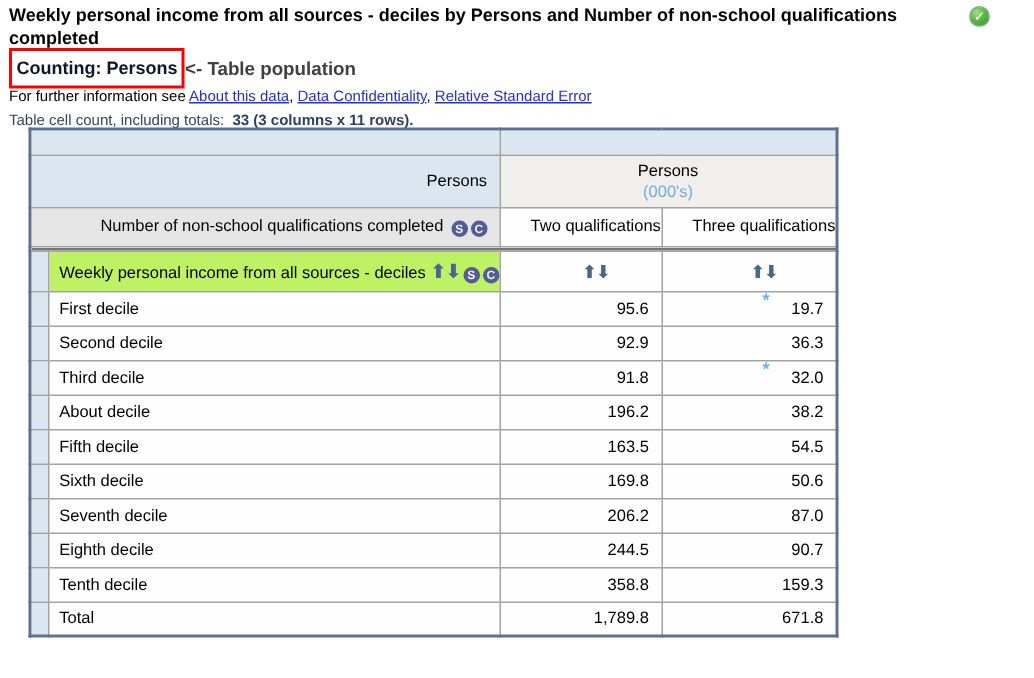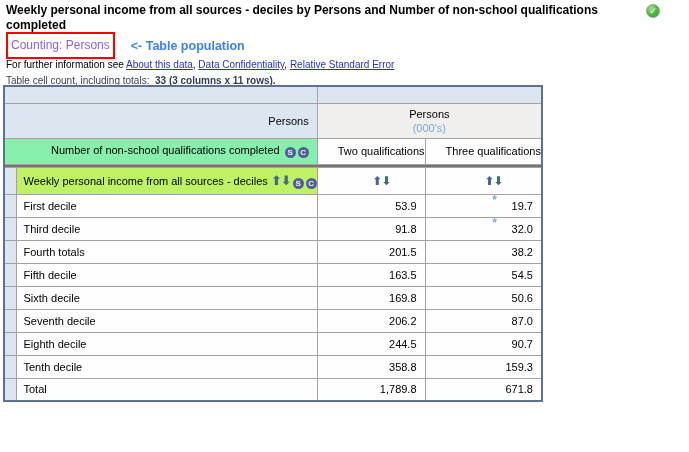--- a/index.html
+++ b/index.html
@@ -7,40 +7,40 @@
     font-family:"Liberation Sans","DejaVu Sans",sans-serif; color:#000; overflow:hidden; }
   .page { position:relative; width:689px; height:416px; }
 
   
   .hdr { position:absolute; left:6px; top:3px; width:678px; }
   .title-line { position:relative; font-size:12px; font-weight:bold; color:#000; line-height:15px; width:650px; }
   .check-badge { position:absolute; right:-4px; top:1px; width:14px; height:14px; border-radius:50%;
     background:radial-gradient(circle at 35% 28%, #9fe08b 0%, #58bb42 45%, #2e9a26 100%);
     border:1px solid #8aa88a; color:#fff; font-size:9px; font-weight:bold; text-align:center; line-height:13px; }
   .counting-line { margin-top:3px; height:19px; display:flex; align-items:center; }
-  .counting-box { display:inline-block; border:2px solid #ff0000; padding:4px 3px; font-size:12px; font-weight:normal; color:#8b5cf6; line-height:15px; }
-  .pop-note { margin-left:16px; color:#3b82f6; font-weight:bold; font-size:12.5px; }
+  .counting-box { display:inline-block; border:2px solid #ff0000; padding:4px 3px; font-size:12px; font-weight:bold; color:#0f172a; line-height:15px; }
+  .pop-note { color:#404040; font-weight:bold; font-size:12.5px; }
   .info-line { margin-top:4px; font-size:10px; color:#000; }
   .info-line a { color:#2333cc; text-decoration:underline; cursor:pointer; }
   .count-line { margin-top:5px; font-size:10px; color:#36425f; }
   .count-line b { color:#2e3f66; }
 
   
-  table.tb { position:absolute; left:3px; top:85px; border-collapse:collapse;
+  table.tb { position:absolute; left:19px; top:85px; border-collapse:collapse;
     border:2px solid #5c7292; font-size:11px; table-layout:fixed; }
   table.tb td { border:1px solid #a2a2a2; overflow:hidden; white-space:nowrap; }
 
   col.c-gut   { width:12px; }
   col.c-label { width:291px; }
   col.c-v1    { width:99px; }
   col.c-v2    { width:101px; }
 
   .bg-blue   { background:#dce6f1; }
   .bg-grey   { background:#f0efeb; }
-  .bg-peri-l { background:#86efac; }
+  .bg-peri-l { background:#e5e5e5; }
   .bg-peri   { background:#bef264; }
   .bg-white  { background:#fefefe;padding-left:20px; }
 
   tr.r-empty td { height:17px; }
   tr.r-pers td { height:35px; }
   tr.r-cols td { height:26px; }
   tr.r-sep td { height:3px; background:#757575; border:0; padding:0; line-height:0; }
   tr.r-rowdim td { height:27px; }
   tr.r-data td { height:23px; }
 
@@ -129,37 +129,43 @@
         <span class="sort">⬆</span><span class="sort">⬇</span>
       </td>
       <td class="bg-white al-c">
         <span class="sort">⬆</span><span class="sort">⬇</span>
       </td>
     </tr>
 
     <tr class="r-data">
       <td class="bg-blue"></td>
       <td class="bg-white al-l">First decile</td>
-      <td class="bg-white al-r">53.9</td>
+      <td class="bg-white al-r">95.6</td>
       <td class="bg-white al-r">
             <span class="val-wrap"><span class="flag">*</span><span>19.7</span></span>
           </td>
+    </tr>
+    <tr class="r-data">
+      <td class="bg-blue"></td>
+      <td class="bg-white al-l">Second decile</td>
+      <td class="bg-white al-r">92.9</td>
+      <td class="bg-white al-r">36.3</td>
     </tr>
     <tr class="r-data">
       <td class="bg-blue"></td>
       <td class="bg-white al-l">Third decile</td>
       <td class="bg-white al-r">91.8</td>
       <td class="bg-white al-r">
             <span class="val-wrap"><span class="flag">*</span><span>32.0</span></span>
           </td>
     </tr>
     <tr class="r-data">
       <td class="bg-blue"></td>
-      <td class="bg-white al-l">Fourth totals</td>
-      <td class="bg-white al-r">201.5</td>
+      <td class="bg-white al-l">About decile</td>
+      <td class="bg-white al-r">196.2</td>
       <td class="bg-white al-r">38.2</td>
     </tr>
     <tr class="r-data">
       <td class="bg-blue"></td>
       <td class="bg-white al-l">Fifth decile</td>
       <td class="bg-white al-r">163.5</td>
       <td class="bg-white al-r">54.5</td>
     </tr>
     <tr class="r-data">
       <td class="bg-blue"></td>

